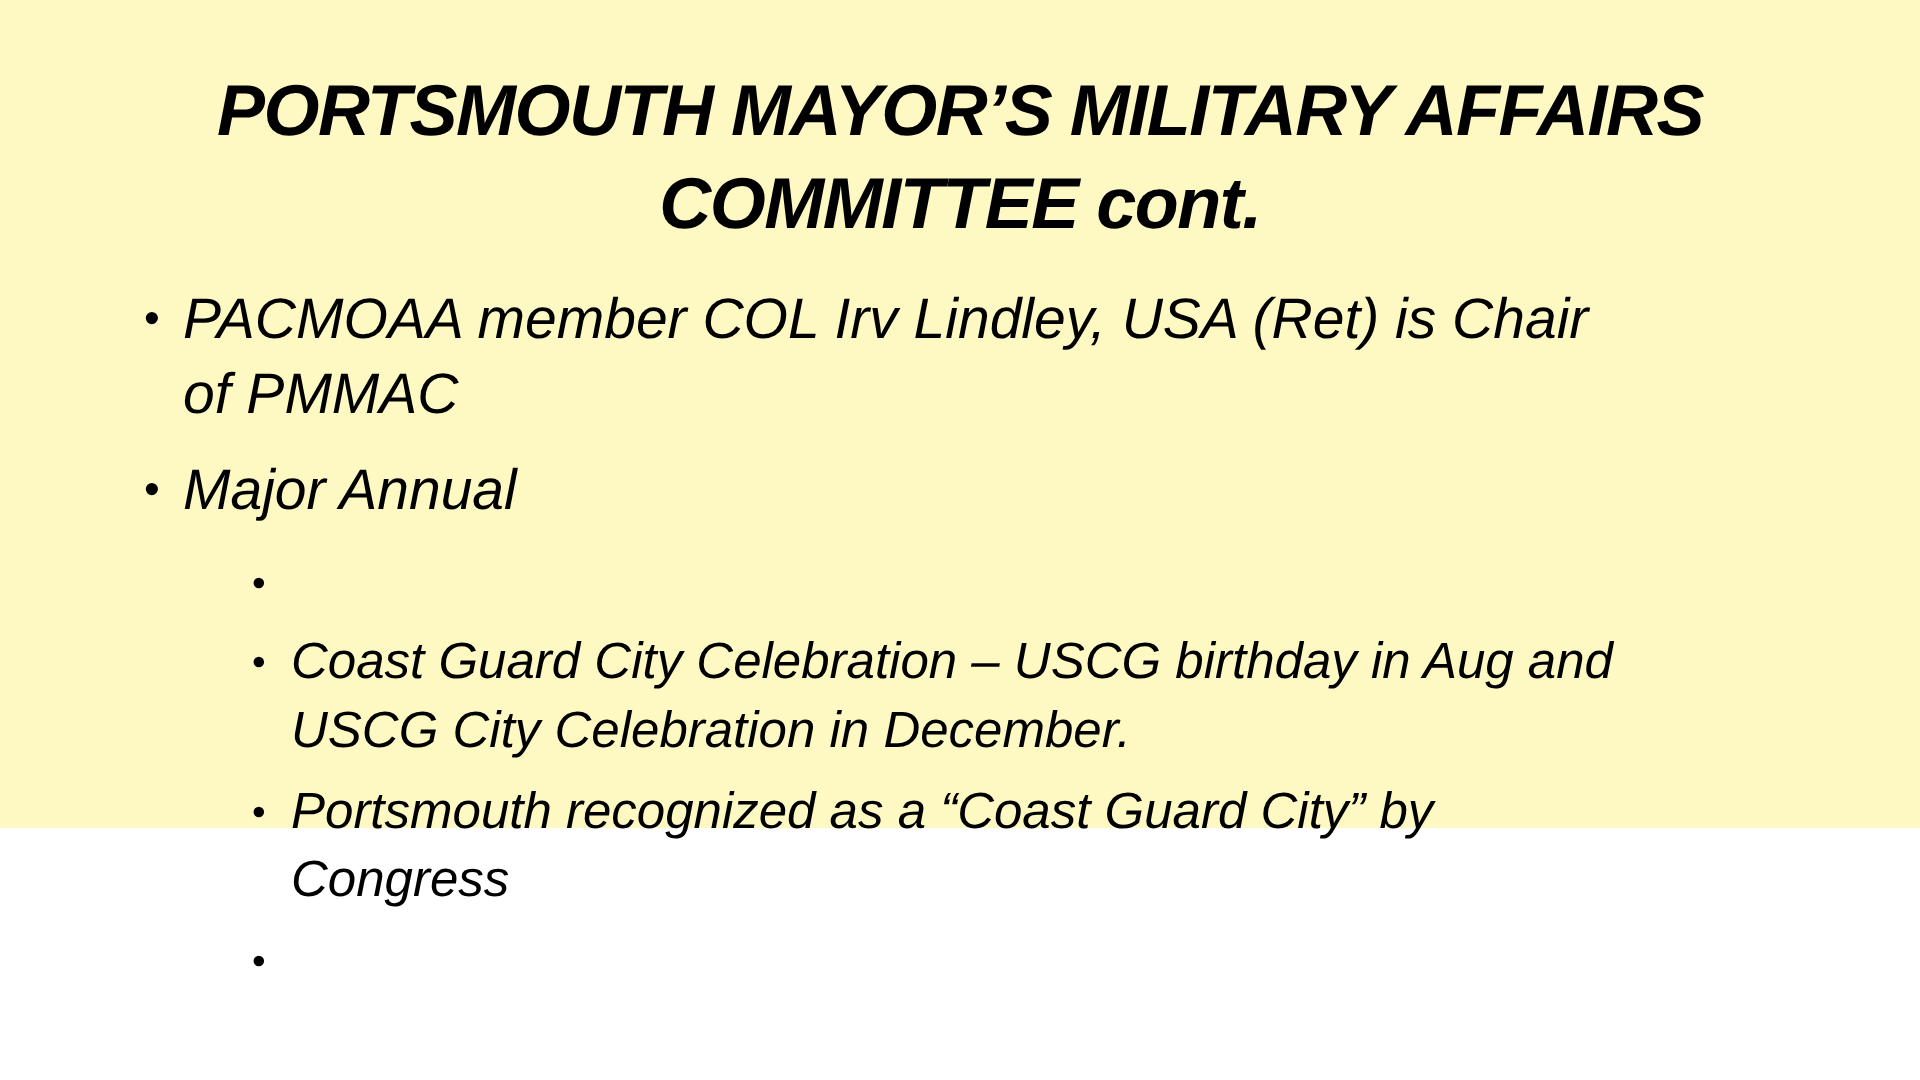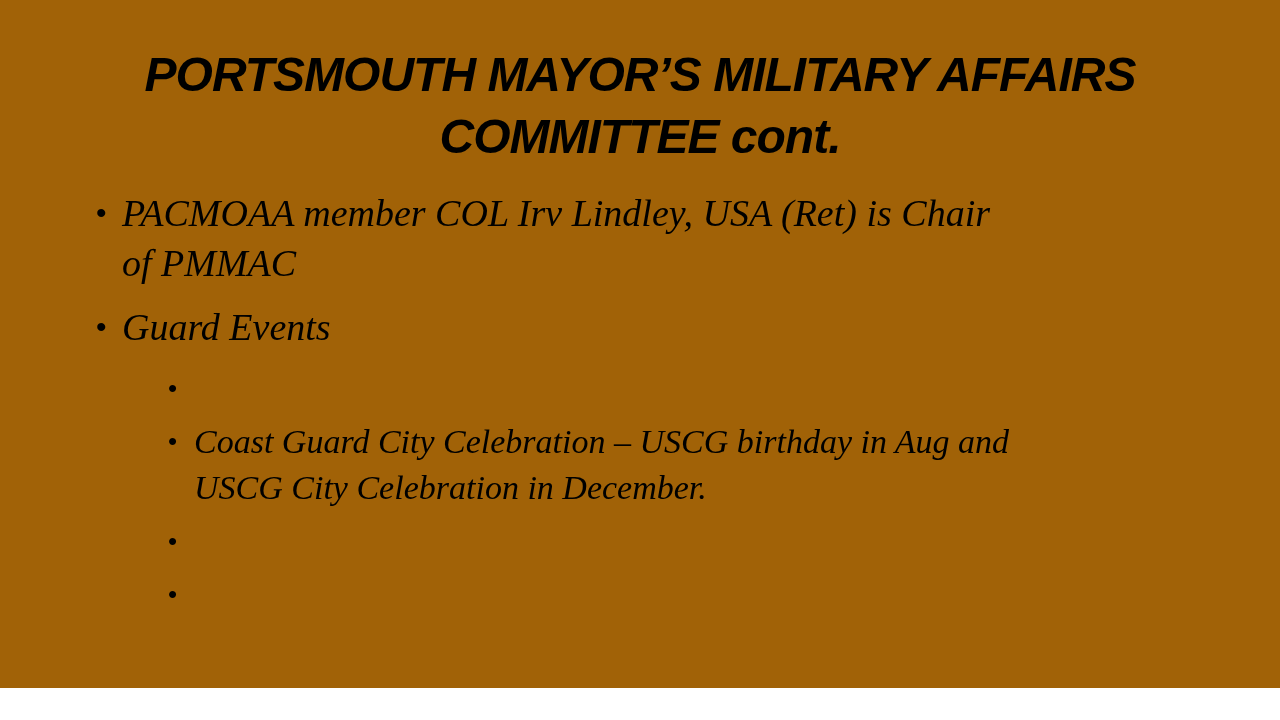--- a/index.html
+++ b/index.html
@@ -4,22 +4,22 @@
 <style>
   * { margin: 0; padding: 0; box-sizing: border-box; }
   html, body { width: 1280px; height: 720px; overflow: hidden; }
   body {
     background: #ffffff;
     font-family: "Liberation Sans", sans-serif;
     color: #000000;
   }
   .slide {
     width: 1280px;
-    height: 688px;
-    background: #a16207;
+    height: 552px;
+    background: #fef9c3;
     position: relative;
   }
   .slide-title {
     position: absolute;
     top: 44px;
     left: 0;
     width: 1280px;
     text-align: center;
     font-size: 48px;
     font-weight: bold;
@@ -32,21 +32,21 @@
     position: absolute;
     top: 188px;
     left: 96px;
     width: 1110px;
   }
   .li {
     display: flex;
     align-items: flex-start;
     font-style: italic;
   }
-  .li .txt { white-space: pre-line; font-family: Liberation Serif, serif; }
+  .li .txt { white-space: pre-line; }
   .lvl1 {
     font-size: 38px;
     line-height: 1.32;
     margin-bottom: 14px;
   }
   .lvl1 .marker {
     width: 26px;
     flex: 0 0 26px;
     font-style: normal;
     font-size: 30px;
@@ -74,30 +74,32 @@
   <div class="slide-title">PORTSMOUTH MAYOR’S MILITARY AFFAIRS
 COMMITTEE cont.</div>
   <div class="bullet-list">
       <div class="li lvl1">
         <span class="marker">•</span>
         <span class="txt">PACMOAA member COL Irv Lindley, USA (Ret) is Chair
 of PMMAC</span>
       </div>
       <div class="li lvl1">
         <span class="marker">•</span>
-        <span class="txt">Guard Events</span>
+        <span class="txt">Major Annual</span>
       </div>
       <div class="li lvl2">
         <span class="marker">•</span>
       </div>
       <div class="li lvl2">
         <span class="marker">•</span>
         <span class="txt">Coast Guard City Celebration – USCG birthday in Aug and
 USCG City Celebration in December.</span>
       </div>
       <div class="li lvl2">
         <span class="marker">•</span>
+        <span class="txt">Portsmouth recognized as a “Coast Guard City” by
+Congress</span>
       </div>
       <div class="li lvl2">
         <span class="marker">•</span>
       </div>
     </div>
 </div>
 
 </body></html>

